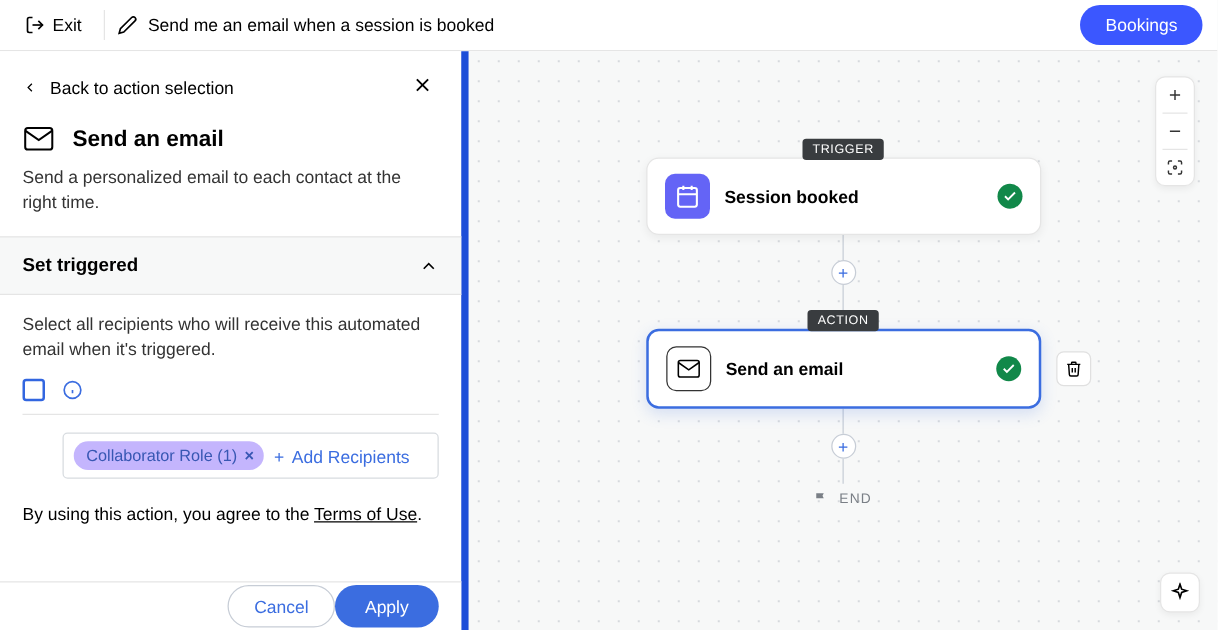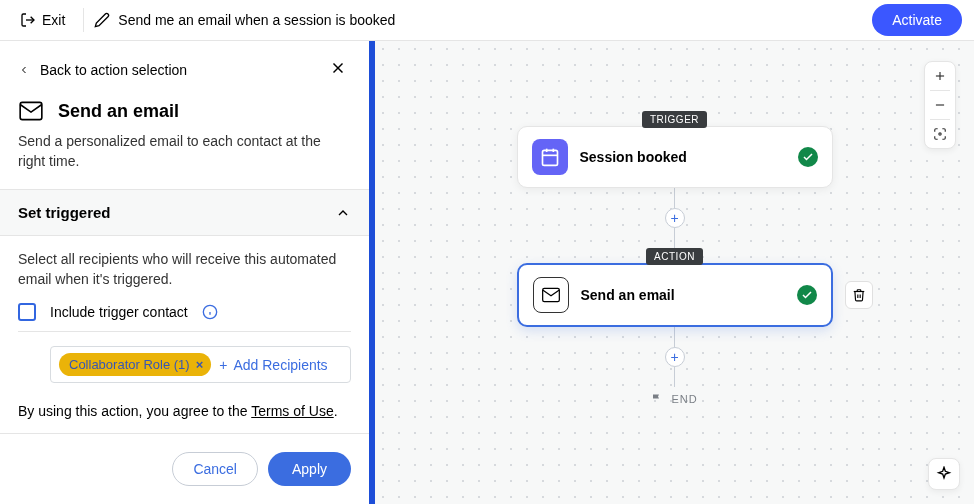--- a/index.html
+++ b/index.html
@@ -24,26 +24,26 @@
 .section-body { padding: 14px 18px; }
 .section-desc { font-size: 14px; color: #333; line-height: 1.4; margin-bottom: 14px; }
 .chk-row { display: flex; align-items: center; gap: 14px; margin-bottom: 10px; cursor: pointer; }
 .checkbox { width: 18px; height: 18px; border: 2px solid #3266e0; border-radius: 3px; display: flex; align-items: center; justify-content: center; flex-shrink: 0; }
 .checkbox.checked { background: #3266e0; }
 .chk-label { font-size: 14px; }
 .info-icon { color: #3266e0; }
 .indent { margin-left: 32px; }
 .hr-light { height: 1px; background: #e5e5e5; margin: 6px 0 14px; }
 .chips-row { border: 1px solid #d8dce0; border-radius: 4px; padding: 6px 8px; display: flex; align-items: center; gap: 8px; flex-wrap: wrap; }
-.chip { background: #eab308; color: #3857b3; border-radius: 14px; padding: 4px 8px 4px 10px; font-size: 13px; display: flex; align-items: center; gap: 6px; }
+.chip { background: #c4b5fd; color: #3857b3; border-radius: 14px; padding: 4px 8px 4px 10px; font-size: 13px; display: flex; align-items: center; gap: 6px; }
 .chip-x { cursor: pointer; font-weight: bold; }
 .add-recip { color: #3b6de0; display: flex; align-items: center; gap: 6px; cursor: pointer; font-size: 14px; }
 .terms-row { font-size: 14px; color: #000; margin-top: 20px; }
 .terms-link { text-decoration: underline; cursor: pointer; }
-.footer { position: absolute; bottom: 0; left: 0; right: 0; padding: 18px 18px; border-top: 1px solid #e5e5e5; display: flex; justify-content: flex-end; gap: 10px; background: #fff; }
+.footer { position: absolute; bottom: 0; left: 0; right: 0; padding: 2px 18px; border-top: 1px solid #e5e5e5; display: flex; justify-content: flex-end; background: #fff; }
 .btn-secondary { background: #fff; border: 1px solid #c7cdd6; color: #3b6de0; border-radius: 20px; padding: 8px 20px; cursor: pointer; font-size: 14px; }
 .btn-primary { background: #3b6de0; border: none; color: #fff; border-radius: 20px; padding: 8px 24px; cursor: pointer; font-size: 14px; }
 .canvas { flex: 1; position: relative; background: #f7f8f8; background-image: radial-gradient(#d6d9dd 1px, transparent 1px); background-size: 16px 16px; background-position: 0 0; overflow: hidden; }
 .zoom-ctrl { position: absolute; top: 20px; right: 18px; width: 32px; background: #fff; border: 1px solid #e5e5e5; border-radius: 8px; display: flex; flex-direction: column; align-items: center; box-shadow: 0 2px 6px rgba(0,0,0,.06); }
 .zoom-btn { width: 32px; height: 28px; display: flex; align-items: center; justify-content: center; cursor: pointer; color: #333; }
 .zoom-hr { width: 20px; height: 1px; background: #e5e5e5; }
 .fab { position: absolute; bottom: 14px; right: 14px; width: 32px; height: 32px; background: #fff; border: 1px solid #e5e5e5; border-radius: 8px; display: flex; align-items: center; justify-content: center; cursor: pointer; box-shadow: 0 2px 6px rgba(0,0,0,.06); }
 .flow { position: absolute; left: 50%; top: 70px; transform: translateX(-50%); display: flex; flex-direction: column; align-items: center; }
 .label-tag { background: #393c3f; color: #fff; font-size: 10px; letter-spacing: .5px; padding: 3px 8px; border-radius: 3px; margin-bottom: -2px; z-index: 2; }
 .node { width: 316px; background: #fff; border: 1px solid #e5e5e5; border-radius: 10px; padding: 12px 14px; display: flex; align-items: center; gap: 12px; box-shadow: 0 2px 8px rgba(0,0,0,.06); position: relative; }
@@ -72,21 +72,21 @@
       </svg>
     <span>Exit</span>
   </div>
   <div class="divider-v"></div>
   <div class="title-edit">
     <svg width="16" height="16" viewBox="0 0 24 24" fill="none" stroke="currentColor" stroke-width="2">
         <path d="M17 3a2.8 2.8 0 1 1 4 4L7.5 20.5 2 22l1.5-5.5L17 3z"></path>
       </svg>
     <span class="title-text">Send me an email when a session is booked</span>
   </div>
-  <button class="activate-btn">Activate</button>
+  <button class="activate-btn">Bookings</button>
 </div>
 
 <div class="main">
   <div class="sidebar">
     <div class="back-row">
       <div class="back-link">
         <svg width="12" height="12" viewBox="0 0 24 24" fill="none" stroke="currentColor" stroke-width="2">
             <polyline points="15 18 9 12 15 6"></polyline>
           </svg>
         <span>Back to action selection</span>
@@ -115,21 +115,20 @@
       <svg width="16" height="16" viewBox="0 0 24 24" fill="none" stroke="currentColor" stroke-width="2">
           <polyline points="18 15 12 9 6 15"></polyline>
         </svg>
     </div>
 
     <div class="section-body">
       <div class="section-desc">Select all recipients who will receive this automated email when it's triggered.</div>
 
       <div class="chk-row">
         <div class="checkbox"></div>
-        <span class="chk-label">Include trigger contact</span>
         <svg width="16" height="16" viewBox="0 0 24 24" fill="none" stroke="#3b6de0" stroke-width="2" class="info-icon">
             <circle cx="12" cy="12" r="10"></circle>
             <line x1="12" y1="16" x2="12" y2="12"></line>
             <line x1="12" y1="8" x2="12" y2="8"></line>
           </svg>
       </div>
       <div class="indent hr-light"></div>
 
 
       <div class="indent">

